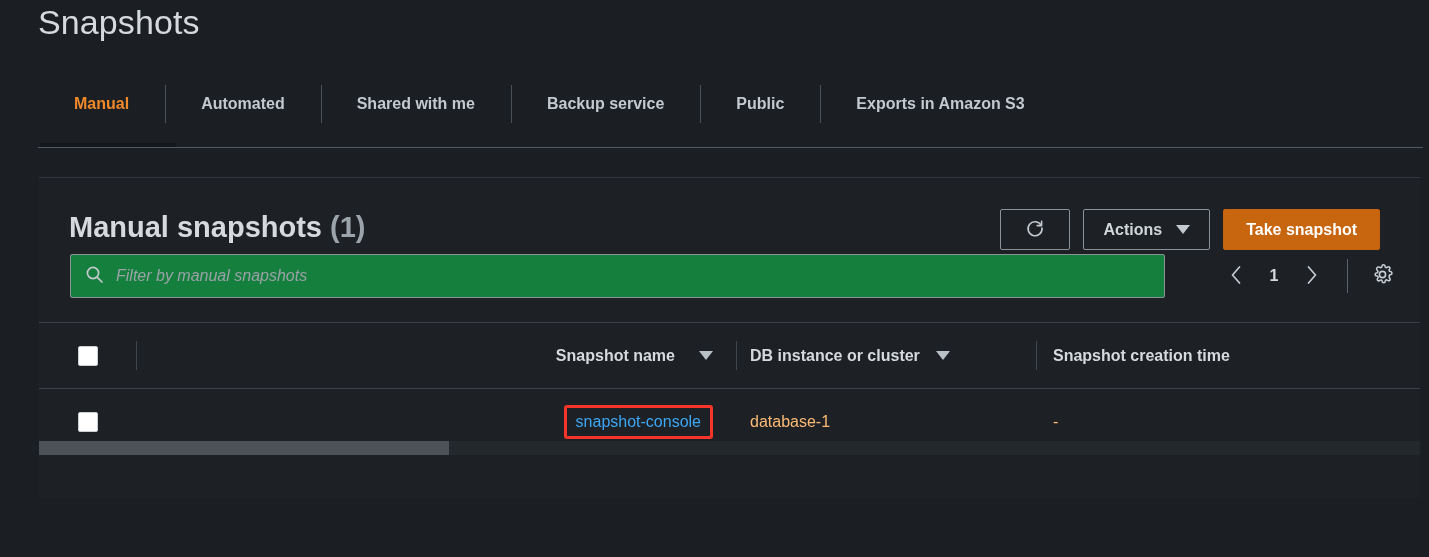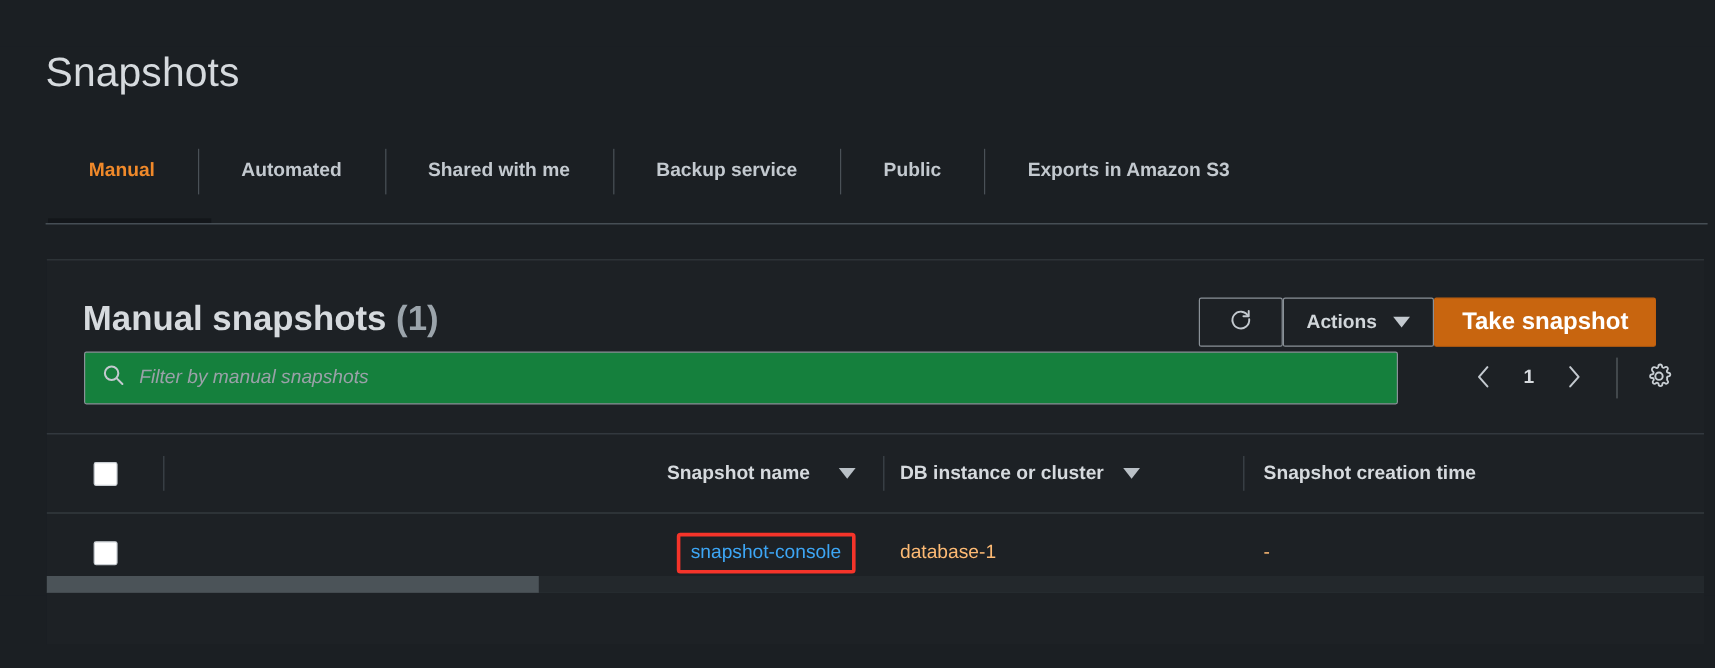--- a/index.html
+++ b/index.html
@@ -8,21 +8,20 @@
     height: 557px;
     background: #1b1f23;
     font-family: "Liberation Sans", sans-serif;
     overflow: hidden;
   }
   .page {
     position: relative;
     width: 1429px;
     height: 457px;
     background: #1b1f23;
-    margin-top: 39px;
   }
 
   
   .page-title {
     position: absolute;
     left: 38px;
     top: -2px;
     font-size: 34px;
     font-weight: 400;
     color: #d6dade;
@@ -114,21 +113,21 @@
     color: #9ba4ab;
     font-weight: bold;
   }
 
   .head-actions {
     position: absolute;
     right: 40px;
     top: 31px;
     display: flex;
     align-items: center;
-    gap: 0;
+    gap: 13px;
   }
   .btn {
     display: flex;
     align-items: center;
     justify-content: center;
     height: 41px;
     border: 1px solid #8a9198;
     border-radius: 2px;
     background: transparent;
     color: #d1d6da;
@@ -139,21 +138,21 @@
   }
   .btn-refresh { width: 70px; }
   .btn-actions { padding: 0 19px; gap: 14px; }
   .btn-primary {
     height: 41px;
     padding: 0 22px;
     border: 1px solid #c4620f;
     border-radius: 2px;
     background: #c8650f;
     color: #ffffff;
-    font-size: 20px;
+    font-size: 16px;
     font-weight: bold;
     font-family: "Liberation Sans", sans-serif;
     cursor: pointer;
   }
   .caret-down {
     width: 0; height: 0;
     border-left: 7px solid transparent;
     border-right: 7px solid transparent;
     border-top: 9px solid #c3c9cf;
   }

